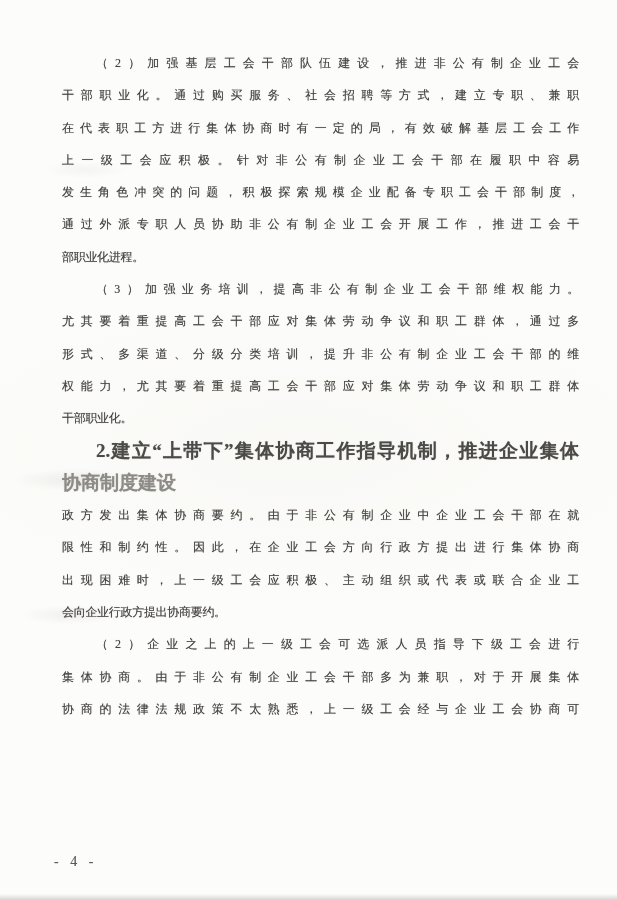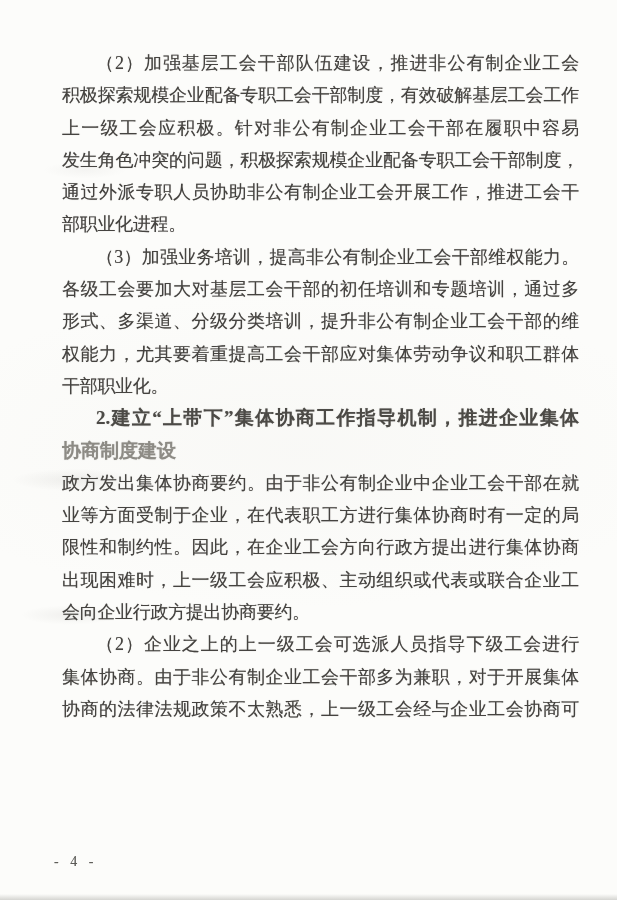--- a/index.html
+++ b/index.html
@@ -30,21 +30,21 @@
   }
   .doc-body {
     position: absolute;
     left: 62px;
     top: 47px;
     width: 517px;
   }
   .line {
     height: 32.3px;
     line-height: 32.3px;
-    font-size: 18px;
+    font-size: 12px;
     letter-spacing: -0.3px;
     color: #454340;
     text-shadow: 0 0 0.7px rgba(82,79,74,0.55);
     text-align: justify;
     text-align-last: left;
     white-space: nowrap;
     overflow: visible;
   }
   .line.fill {
     text-align-last: justify;
@@ -72,34 +72,34 @@
     color: #5c5b57;
     text-shadow: 0 0 0.6px rgba(92,91,87,0.5);
   }
 </style>
 </head>
 <body>
 
 <div class="page">
   <main class="doc-body" id="doc-body">
       <div class="line indent fill">（2）加强基层工会干部队伍建设，推进非公有制企业工会</div>
-      <div class="line fill">积极探索规模企业配备专职工会干部制度，有效破解基层工会工作</div>
+      <div class="line fill">干部职业化。通过购买服务、社会招聘等方式，建立专职、兼职</div>
+      <div class="line fill">在代表职工方进行集体协商时有一定的局，有效破解基层工会工作</div>
       <div class="line fill">上一级工会应积极。针对非公有制企业工会干部在履职中容易</div>
       <div class="line fill">发生角色冲突的问题，积极探索规模企业配备专职工会干部制度，</div>
       <div class="line fill">通过外派专职人员协助非公有制企业工会开展工作，推进工会干</div>
       <div class="line">部职业化进程。</div>
       <div class="line indent fill">（3）加强业务培训，提高非公有制企业工会干部维权能力。</div>
-      <div class="line fill">各级工会要加大对基层工会干部的初任培训和专题培训，通过多</div>
+      <div class="line fill">尤其要着重提高工会干部应对集体劳动争议和职工群体，通过多</div>
       <div class="line fill">形式、多渠道、分级分类培训，提升非公有制企业工会干部的维</div>
       <div class="line fill">权能力，尤其要着重提高工会干部应对集体劳动争议和职工群体</div>
       <div class="line">干部职业化。</div>
       <div class="line heading indent fill">2.建立“上带下”集体协商工作指导机制，推进企业集体</div>
       <div class="line heading faded">协商制度建设</div>
       <div class="line fill">政方发出集体协商要约。由于非公有制企业中企业工会干部在就</div>
-      <div class="line fill">业等方面受制于企业，在代表职工方进行集体协商时有一定的局</div>
       <div class="line fill">限性和制约性。因此，在企业工会方向行政方提出进行集体协商</div>
       <div class="line fill">出现困难时，上一级工会应积极、主动组织或代表或联合企业工</div>
       <div class="line">会向企业行政方提出协商要约。</div>
       <div class="line indent fill">（2）企业之上的上一级工会可选派人员指导下级工会进行</div>
       <div class="line fill">集体协商。由于非公有制企业工会干部多为兼职，对于开展集体</div>
       <div class="line fill">协商的法律法规政策不太熟悉，上一级工会经与企业工会协商可</div>
     </main>
   <div class="page-number">- 4 -</div>
 </div>
 

